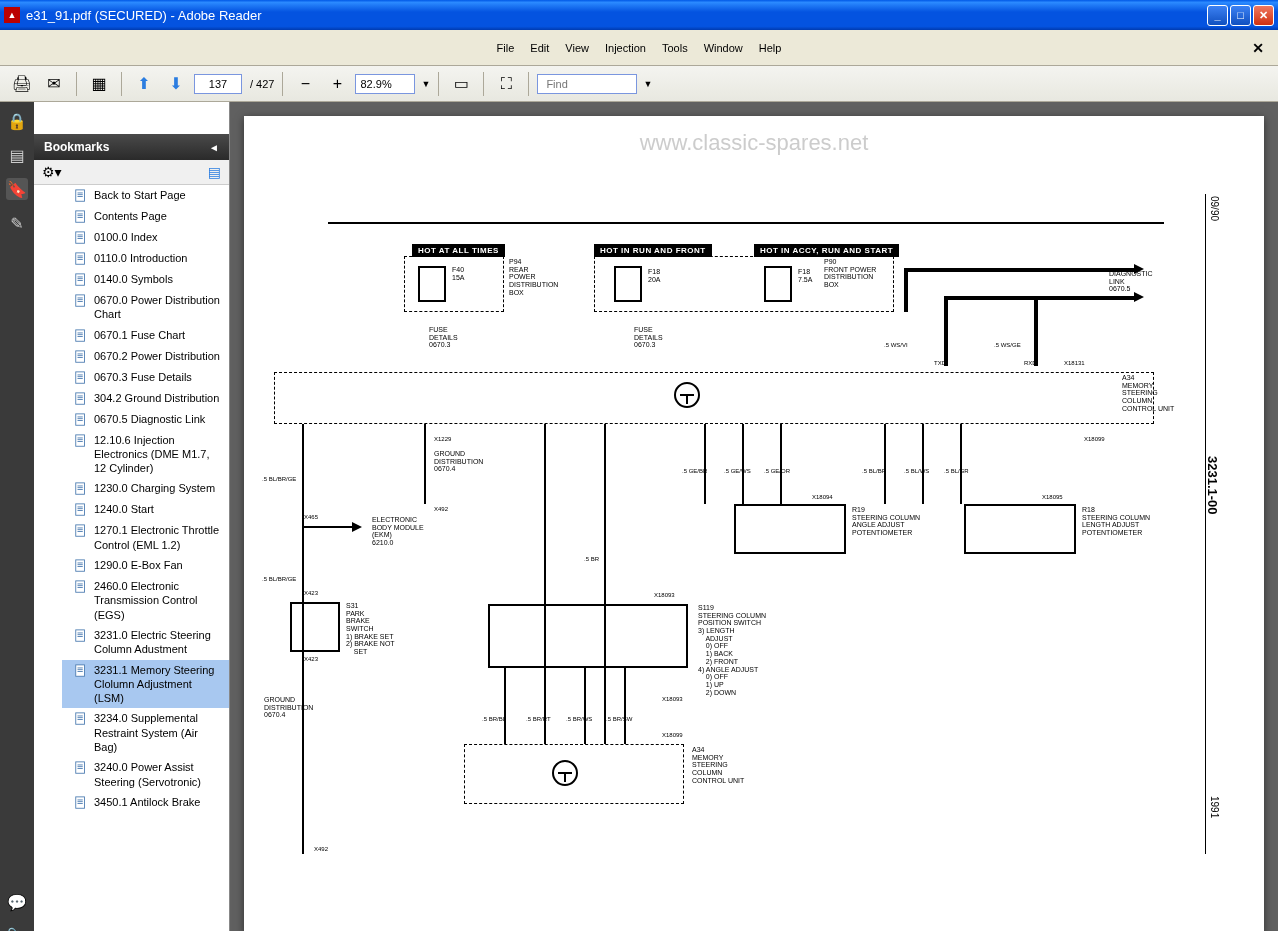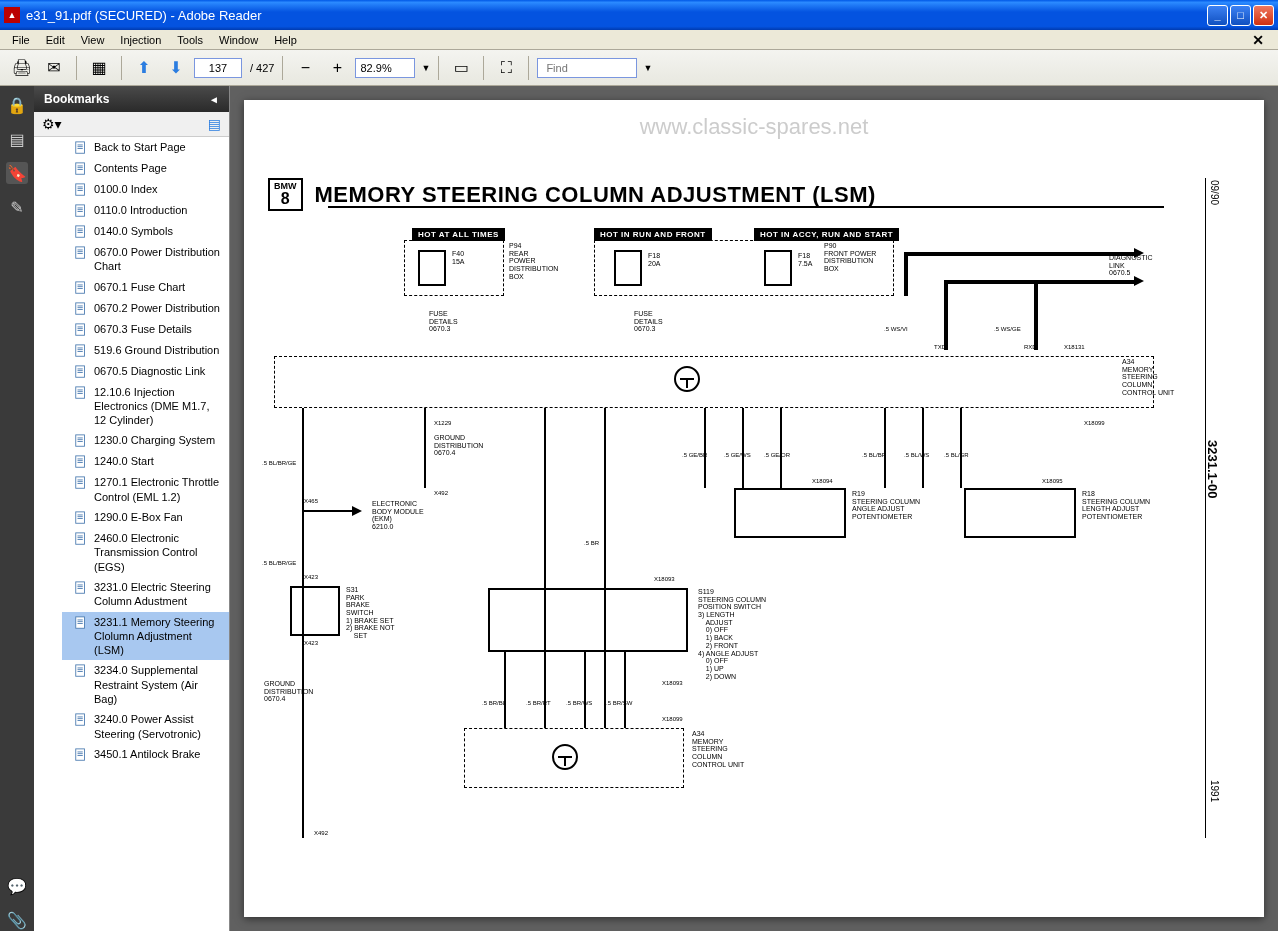--- a/index.html
+++ b/index.html
@@ -7,39 +7,39 @@
 
 .titlebar { height: 30px; background: linear-gradient(to bottom, #0058e6 0%, #2b8aff 8%, #0453e0 40%, #0453e0 88%, #003bb0 100%); display: flex; align-items: center; padding: 0 4px; color: #fff; }
 .titlebar-icon { width: 16px; height: 16px; background: #b00; margin-right: 6px; display: flex; align-items: center; justify-content: center; font-size: 9px; font-weight: bold; }
 .titlebar-text { font-size: 13px; flex: 1; }
 .win-buttons { display: flex; gap: 2px; }
 .win-btn { width: 21px; height: 21px; border: 1px solid #fff; border-radius: 3px; display: flex; align-items: center; justify-content: center; font-size: 11px; font-weight: bold; color: #fff; cursor: pointer; }
 .win-min { background: linear-gradient(to bottom, #3c81f3, #1050c0); }
 .win-max { background: linear-gradient(to bottom, #3c81f3, #1050c0); }
 .win-close { background: linear-gradient(to bottom, #f07860, #d03010); }
 
-.menubar { height: 20px; background: #ece9d8; display: flex; align-items: center; font-size: 11px; padding: 0 4px; border-bottom: 1px solid #aca899; position: relative; }
+.menubar { height: 36px; background: #ece9d8; display: flex; align-items: center; font-size: 11px; padding: 0 4px; border-bottom: 1px solid #aca899; position: relative; justify-content: center; }
 .menubar span { padding: 2px 8px; cursor: pointer; }
 .menubar .close-doc { position: absolute; right: 6px; font-size: 14px; font-weight: bold; cursor: pointer; }
 
 .toolbar { height: 36px; background: linear-gradient(to bottom, #f4f4f0, #e8e8e0); border-bottom: 1px solid #aca899; display: flex; align-items: center; padding: 0 8px; gap: 4px; }
 .tool-btn { width: 28px; height: 28px; display: flex; align-items: center; justify-content: center; border-radius: 3px; cursor: pointer; font-size: 16px; }
 .tool-sep { width: 1px; height: 24px; background: #aca899; margin: 0 4px; }
 .page-input { width: 48px; height: 20px; border: 1px solid #7a96df; text-align: center; font-size: 11px; }
 .page-total { font-size: 11px; margin-left: 4px; }
 .zoom-input { width: 60px; height: 20px; border: 1px solid #7a96df; font-size: 11px; padding: 0 4px; }
 .find-input { width: 100px; height: 20px; border: 1px solid #7a96df; font-size: 11px; padding: 0 8px; color: #888; }
 
 .main { display: flex; height: calc(931px - 86px); }
 .leftbar { width: 34px; background: #3a3a3a; display: flex; flex-direction: column; align-items: center; padding-top: 8px; gap: 12px; }
 .leftbar-btn { width: 22px; height: 22px; display: flex; align-items: center; justify-content: center; color: #ccc; font-size: 16px; cursor: pointer; }
 .leftbar-btn.active { background: #555; border-radius: 3px; }
 
 .bookmarks-panel { width: 196px; background: #fff; border-right: 1px solid #888; display: flex; flex-direction: column; }
-.bm-header { background: linear-gradient(to bottom, #4a4a4a, #2a2a2a); color: #fff; font-size: 12px; font-weight: bold; padding: 6px 10px; display: flex; align-items: center; justify-content: space-between; }
+.bm-header { background: linear-gradient(to bottom, #4a4a4a, #2a2a2a); color: #fff; font-size: 12px; font-weight: bold; padding: 6px 10px; display: flex; align-items: center; justify-content: space-between; margin-top: 32px; }
 .bm-header-close { cursor: pointer; font-size: 10px; }
 .bm-tools { background: #f0f0f0; padding: 4px 8px; display: flex; align-items: center; justify-content: space-between; border-bottom: 1px solid #ccc; }
 .bm-gear { font-size: 14px; cursor: pointer; }
 .bm-list { flex: 1; overflow-y: auto; font-size: 11px; padding-left: 28px; }
 .bm-item { display: flex; align-items: flex-start; padding: 3px 8px 3px 12px; cursor: pointer; line-height: 1.3; }
 .bm-item.selected { background: #a8c8f0; }
 .bm-icon { width: 14px; height: 14px; margin-right: 6px; flex-shrink: 0; margin-top: 1px; }
 .bm-icon svg { width: 14px; height: 14px; }
 .bm-text { flex: 1; word-wrap: break-word; }
 
@@ -218,21 +218,21 @@
             </svg></span>
           <span class="bm-text">0670.3 Fuse Details</span>
         </div>
         <div class="bm-item">
           <span class="bm-icon"><svg viewBox="0 0 16 16">
               <rect x="2" y="1" width="10" height="13" fill="#fff" stroke="#4a7ab0" stroke-width="1"></rect>
               <rect x="4" y="4" width="6" height="1" fill="#4a7ab0"></rect>
               <rect x="4" y="6" width="6" height="1" fill="#4a7ab0"></rect>
               <rect x="4" y="8" width="6" height="1" fill="#4a7ab0"></rect>
             </svg></span>
-          <span class="bm-text">519.6 Ground Distribution</span>
+          <span class="bm-text">304.2 Ground Distribution</span>
         </div>
         <div class="bm-item">
           <span class="bm-icon"><svg viewBox="0 0 16 16">
               <rect x="2" y="1" width="10" height="13" fill="#fff" stroke="#4a7ab0" stroke-width="1"></rect>
               <rect x="4" y="4" width="6" height="1" fill="#4a7ab0"></rect>
               <rect x="4" y="6" width="6" height="1" fill="#4a7ab0"></rect>
               <rect x="4" y="8" width="6" height="1" fill="#4a7ab0"></rect>
             </svg></span>
           <span class="bm-text">0670.5 Diagnostic Link</span>
         </div>
@@ -336,27 +336,20 @@
           <span class="bm-text">3450.1 Antilock Brake</span>
         </div>
       </div>
   </div>
 
   <div class="doc-area">
     <div class="page">
 
       <div class="watermark">www.classic-spares.net</div>
 
-      <div class="diagram-header">
-        <div class="bmw-badge">
-          <div class="bmw-t">BMW</div>
-          <div class="bmw-n">8</div>
-        </div>
-        <div class="diagram-title">MEMORY STEERING COLUMN ADJUSTMENT (LSM)</div>
-      </div>
       <div class="title-line"></div>
 
       <div class="hot-label" style="left:168px;top:128px">HOT AT ALL TIMES</div>
       <div class="hot-label" style="left:350px;top:128px">HOT IN RUN AND FRONT</div>
       <div class="hot-label" style="left:510px;top:128px">HOT IN ACCY, RUN AND START</div>
 
       <div class="dash-box" style="left:160px;top:140px;width:100px;height:56px"></div>
       <div class="solid-box" style="left:174px;top:150px;width:28px;height:36px"></div>
       <div class="small-text" style="left:208px;top:150px;white-space:pre">F40
 15A</div>

